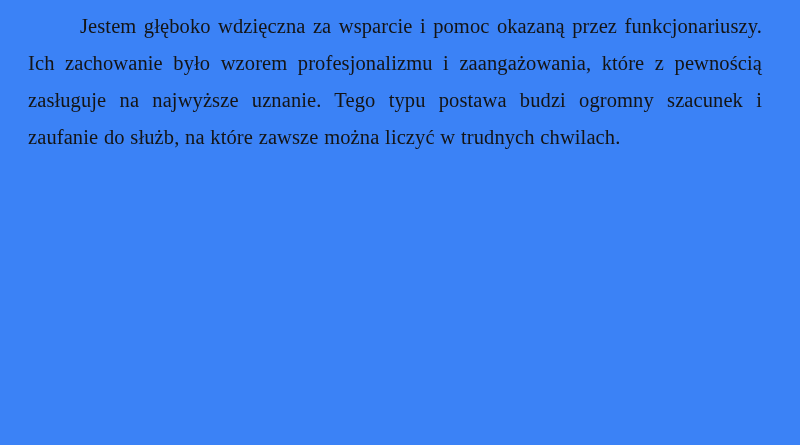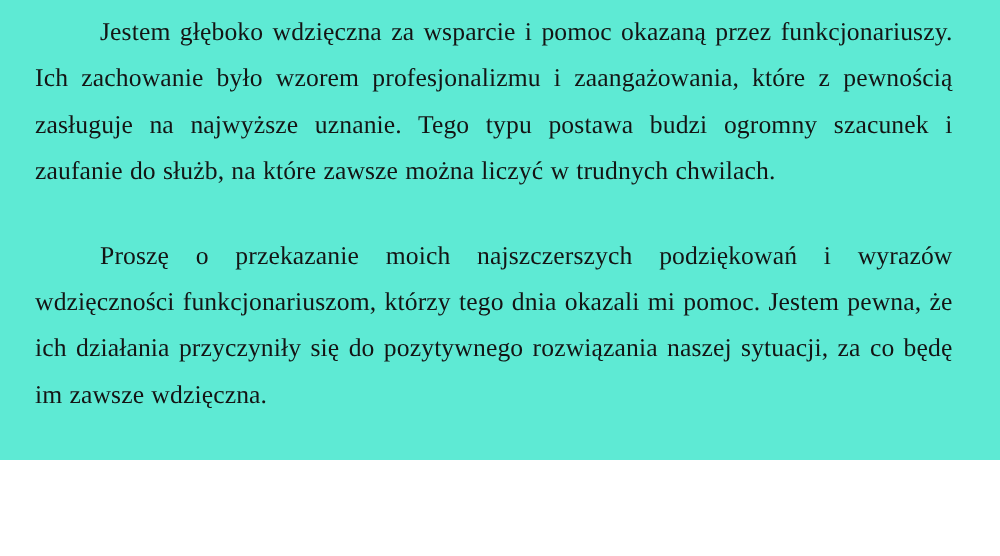--- a/index.html
+++ b/index.html
@@ -9,22 +9,22 @@
   body {
     width: 800px;
     height: 445px;
     background: #ffffff;
     font-family: "Liberation Serif", serif;
     overflow: hidden;
   }
   .page {
     position: relative;
     width: 800px;
-    height: 368px;
-    background: #5eead4;
+    height: 445px;
+    background: #3b82f6;
     padding: 0;
     box-sizing: border-box;
   }
   .doc-body {
     position: absolute;
     left: 28px;
     top: 8px;
     width: 734px;
   }
   .para {
@@ -48,15 +48,14 @@
   .para {
     -webkit-font-smoothing: antialiased;
   }
 </style>
 </head>
 <body>
 
 <div class="page">
   <div class="doc-body">
     <p class="para first">Jestem głęboko wdzięczna za wsparcie i pomoc okazaną przez funkcjonariuszy. Ich zachowanie było wzorem profesjonalizmu i zaangażowania, które z pewnością zasługuje na najwyższe uznanie. Tego typu postawa budzi ogromny szacunek i zaufanie do służb, na które zawsze można liczyć w trudnych chwilach.</p>
-    <p class="para second">Proszę o przekazanie moich najszczerszych podziękowań i wyrazów wdzięczności funkcjonariuszom, którzy tego dnia okazali mi pomoc. Jestem pewna, że ich działania przyczyniły się do pozytywnego rozwiązania naszej sytuacji, za co będę im zawsze wdzięczna.</p>
   </div>
 </div>
 
 </body></html>

